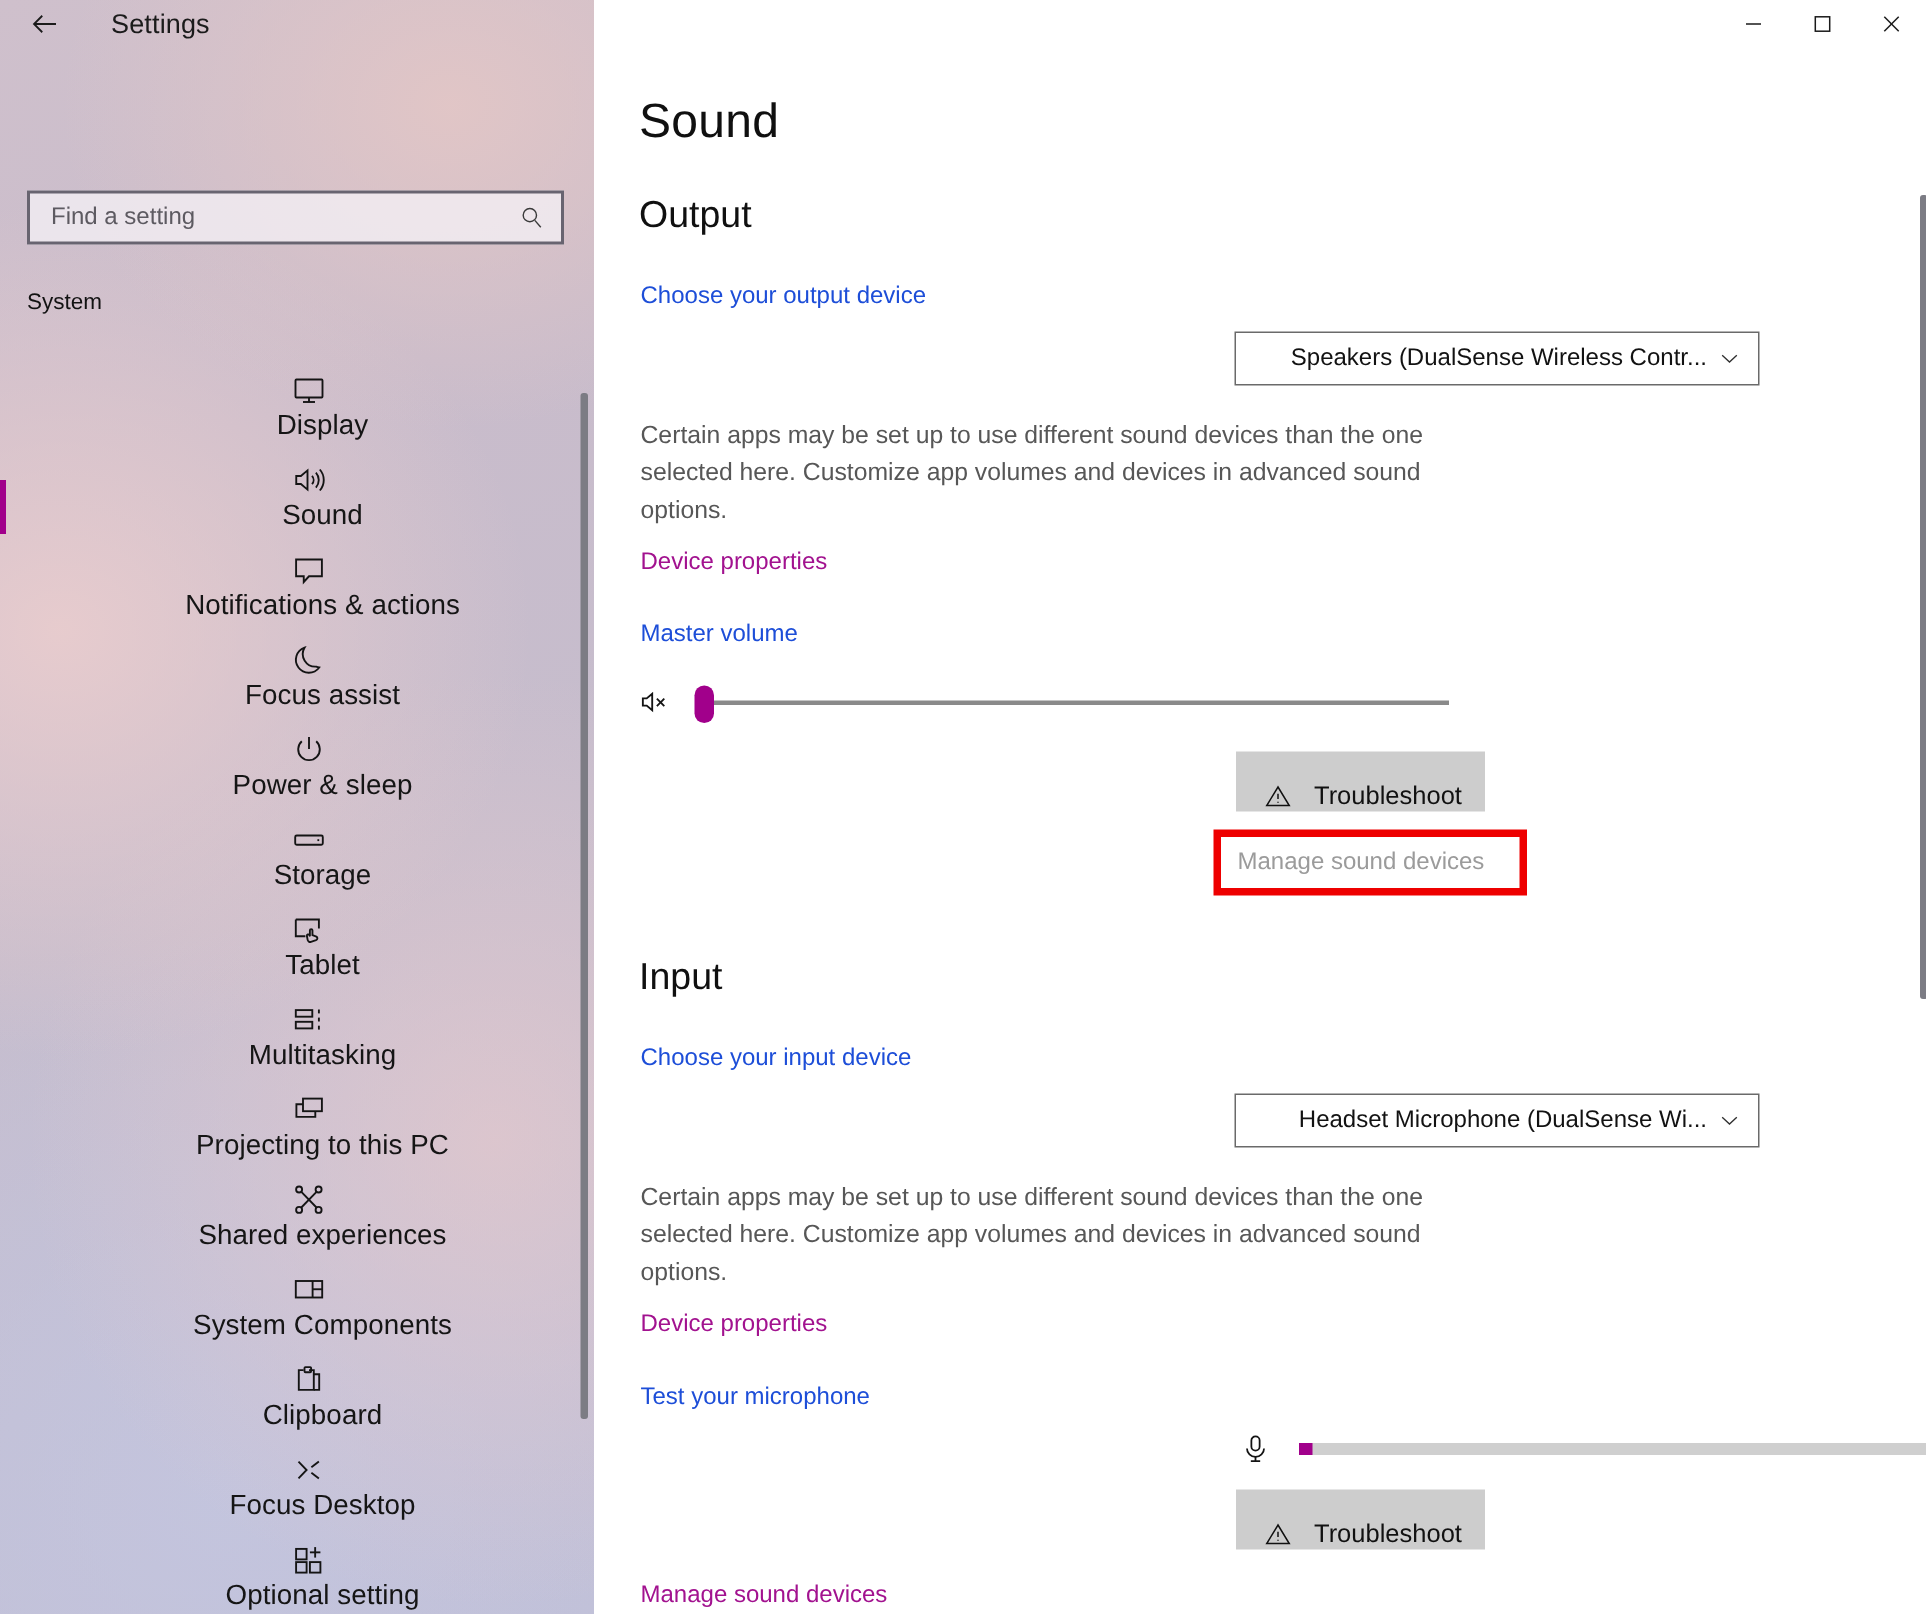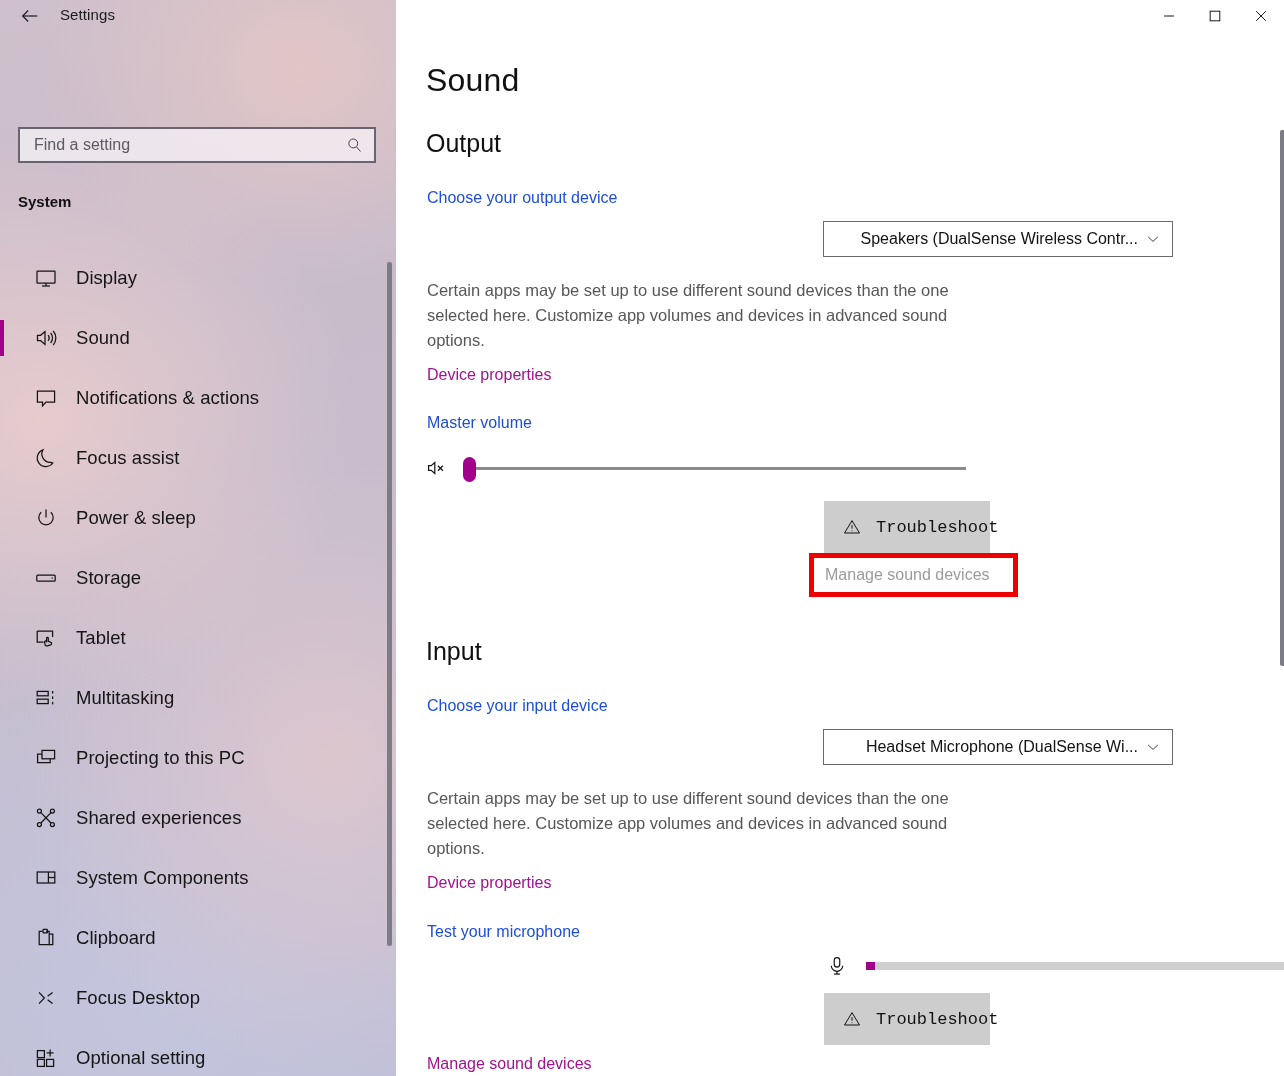--- a/index.html
+++ b/index.html
@@ -37,22 +37,22 @@
 
   .titlebar-back {
     position: absolute;
     left: 8px; top: 0;
     width: 44px; height: 32px;
     display: flex; align-items: center; justify-content: center;
     color: #1b1b1b;
   }
   .titlebar-title {
     position: absolute;
-    left: 60px; top: 6px;
-    font-size: 15px;
+    left: 74px; top: 6px;
+    font-size: 18px;
     color: #1b1b1b;
     letter-spacing: .1px;
   }
 
   .nav-home {
     position: absolute;
     left: 8px; top: 68px;
     width: 372px; height: 38px;
     display: flex; align-items: center;
     padding-left: 10px;
@@ -73,37 +73,38 @@
     flex: 1;
     font-size: 16px;
     color: #5d5a61;
   }
   .search-box .mag { color: #3a3a3a; display:flex; align-items:center; }
 
   .nav-group-title {
     position: absolute;
     left: 18px; top: 193px;
     font-size: 15px;
-    font-weight: bold;
+    font-weight: normal;
     color: #121212;
   }
 
   .navlist {
     position: absolute;
     left: 0; top: 248px;
     width: 396px;
     height: 828px;
     overflow: hidden;
   }
   .navitem {
     position: relative;
     height: 60px;
     display: flex;
     align-items: center;
     padding-left: 34px;
+    flex-direction: column;
   }
   .navitem .ico {
     width: 42px;
     display: flex; align-items: center;
     color: #141414;
     flex: 0 0 auto;
   }
   .navitem .lbl {
     font-size: 18.5px;
     color: #151515;
@@ -273,26 +274,26 @@
     position: absolute;
     left: 8px; top: 1px;
     width: 9px; height: 8px;
     background: #a1008b;
   }
 
   
   .ts-btn {
     position: absolute;
     left: 428px;
-    width: 166px; height: 52px;
+    width: 166px; height: 40px;
     background: #cdcdcd;
     border: none;
-    display: flex; align-items: center;
+    display: flex; align-items: flex-end;
     padding-left: 18px;
-    font-family: Liberation Mono, monospace;
+    font-family: Liberation Sans, sans-serif;
   }
   .ts-btn .ico { display:flex; align-items:center; color:#111; margin-right: 14px; }
   .ts-btn .lbl { font-size: 17px; color: #111; }
   #out-ts { top: 501px; }
   #in-ts  { top: 993px; }
 
   
   .manage-highlight {
     position: absolute;
     left: 413px; top: 553px;

